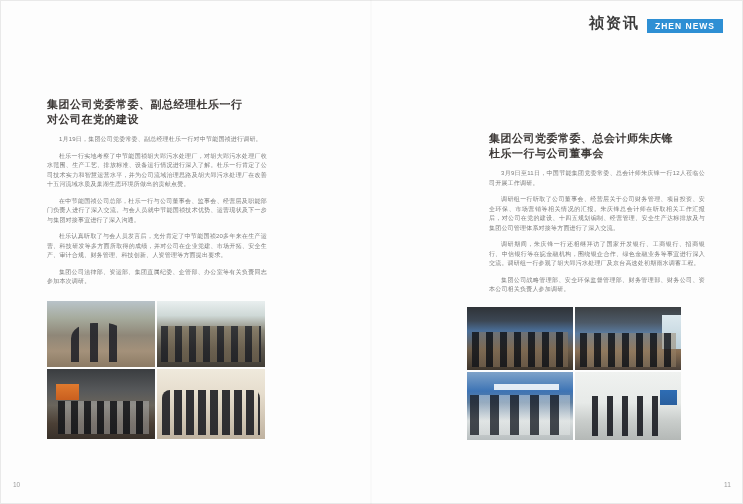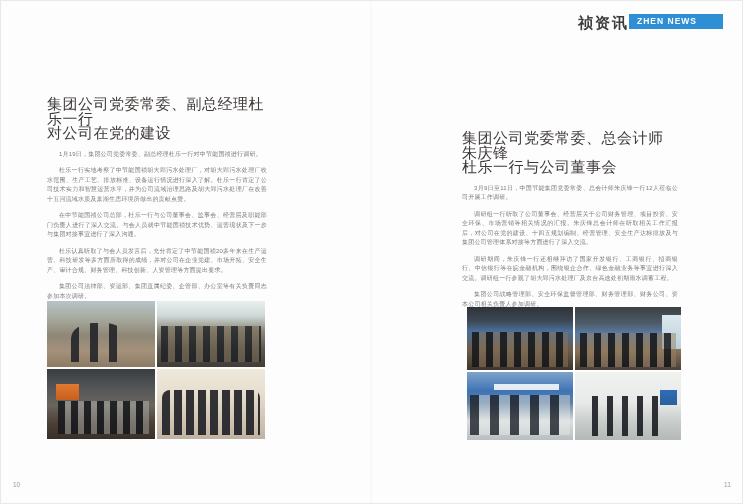--- a/index.html
+++ b/index.html
@@ -3,32 +3,32 @@
 <meta charset="utf-8">
 <style>
   html,body{margin:0;padding:0;}
   body{
     width:743px;height:504px;position:relative;
     background:#fdfdfd;overflow:hidden;
     font-family:"Liberation Sans", sans-serif;
     box-shadow:inset 0 0 0 1px #e9e9e9;
   }
   
-  .masthead{position:absolute;top:14px;right:20px;display:flex;align-items:flex-start;}
+  .masthead{position:absolute;top:14px;right:20px;display:flex;align-items:flex-end;gap:7px;}
   .brand{font-family:"DejaVu Serif", serif;font-size:15px;font-weight:bold;color:#3c3c3c;letter-spacing:2px;}
   .badge{background:#2e8fd4;color:#ffffff;font-size:8.5px;font-weight:bold;
-         letter-spacing:1px;padding:3px 26px 3px 8px;line-height:1;}
+         letter-spacing:1px;padding:3px 8px 3px 8px;line-height:1;}
   
   .spine{position:absolute;left:370px;top:0;width:2px;height:504px;
          background:linear-gradient(90deg,rgba(0,0,0,0),rgba(0,0,0,.03),rgba(0,0,0,0));}
   
   .article{position:absolute;width:220px;}
   .article.left{left:47px;top:97px;}
-  .article.right{left:462px;top:131px;width:216px;}
-  h1{margin:0 0 9px 0;font-size:15px;line-height:14.5px;color:#3e3a38;font-weight:normal;letter-spacing:.5px;}
+  .article.right{left:489px;top:131px;width:216px;}
+  h1{margin:0 0 9px 0;font-size:11px;line-height:14.5px;color:#3e3a38;font-weight:bold;letter-spacing:.5px;}
   .body p{margin:0 0 7px 0;font-size:6px;line-height:9.5px;color:#7b7b7b;
           text-align:justify;text-indent:2em;letter-spacing:.2px;}
   
   .grid{position:absolute;display:grid;grid-template-columns:1fr 1fr;gap:2px;}
   .grid.left-grid{left:47px;top:301px;width:218px;grid-template-rows:66px 70px;}
   .grid.right-grid{left:467px;top:307px;width:214px;grid-template-rows:63px 68px;}
   .ph{position:relative;overflow:hidden;}
   .ph::after{content:"";position:absolute;inset:0;}
   
   .l1{background:linear-gradient(180deg,#b9c3c9 0%,#a6ab9d 26%,#8f8778 52%,#a4917a 76%,#8b7a64 100%);}

